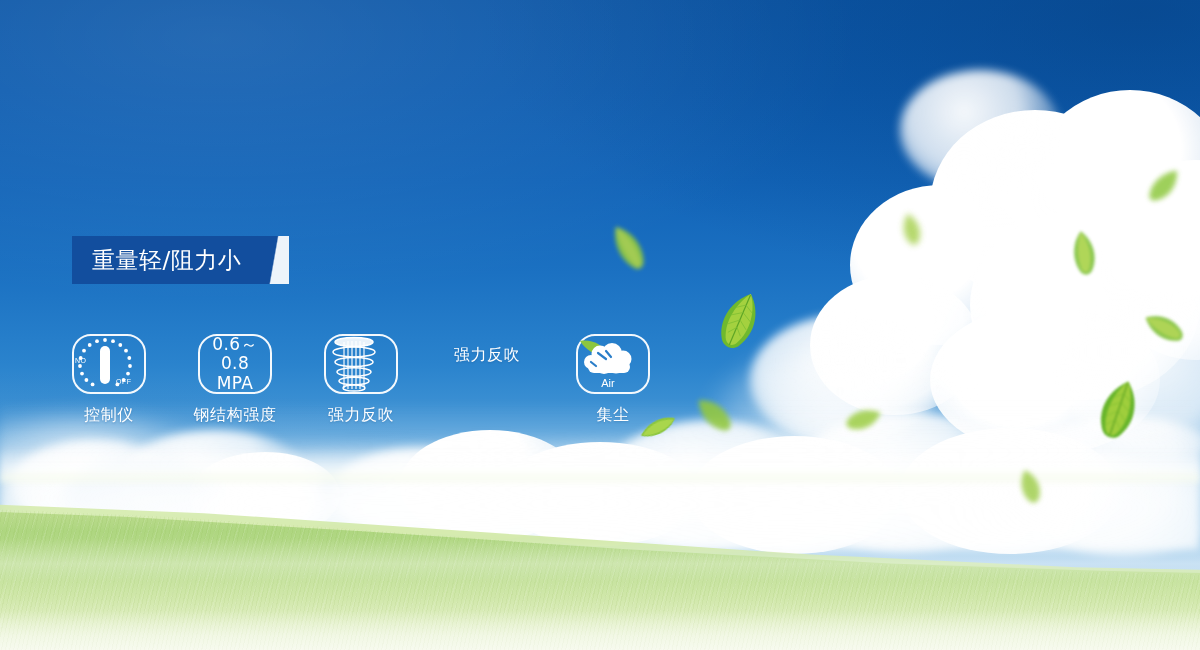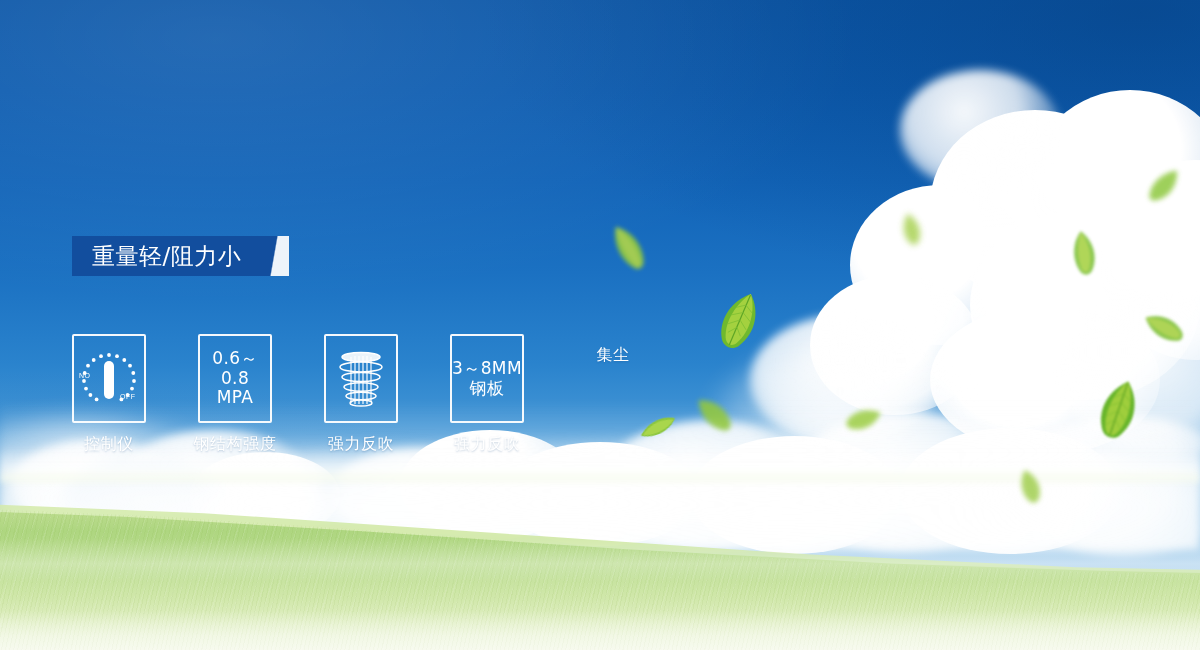--- a/index.html
+++ b/index.html
@@ -168,21 +168,21 @@
   }
 
   
   .sprout { position: absolute; left: 398px; top: -34px; }
 
   
   .subtitle-bar {
     position: absolute;
     left: 72px;
     top: 236px;
-    height: 40px;
+    height: 48px;
     display: flex;
     align-items: stretch;
   }
   .sub-left {
     background: #124e9e;
     color: #ffffff;
     display: flex;
     align-items: center;
     padding: 0 22px 0 20px;
     font-size: 23px;
@@ -219,26 +219,26 @@
     gap: 52px;
   }
   .feature {
     width: 74px;
     display: flex;
     flex-direction: column;
     align-items: center;
   }
   .feature-box {
     width: 74px;
-    height: 89px;
+    height: 60px;
     border: 2px solid rgba(255,255,255,0.95);
-    border-radius: 2px;
+    border-radius: 19px;
     display: flex;
     align-items: center;
-    justify-content: center;
+    justify-content: flex-start;
     position: relative;
     overflow: visible;
   }
   .feature-text {
     color: #ffffff;
     text-align: center;
     font-size: 17px;
     line-height: 1.15;
     letter-spacing: 0.4px;
     font-family: "DejaVu Sans", "Liberation Sans", sans-serif;
@@ -471,28 +471,44 @@
               <path d="M34 6 L34 54"></path>
               <path d="M38 7 L38 52"></path>
           </g>
           <ellipse cx="28" cy="7" rx="19" ry="4.6" fill="#ffffff" opacity="0.9"></ellipse>
         </svg>
       </div>
       <div class="feature-label">强力反吹</div>
     </div>
 
     <div class="feature">
-      <div class="feature-box">
-        <div class="feature-text">3～8MM
-钢板</div>
-      </div>
       <div class="feature-label">强力反吹</div>
     </div>
 
     <div class="feature">
+      <div class="feature-box">
+        <svg width="64" height="58" viewBox="0 0 64 58">
+          <path d="M2 6 C14 4 24 10 30 18 C22 22 10 18 2 6 Z" fill="#8cc63f"></path>
+          <g fill="#ffffff">
+            <circle cx="13" cy="27" r="7"></circle>
+            <circle cx="22" cy="19" r="8.5"></circle>
+            <circle cx="34" cy="18" r="10"></circle>
+            <circle cx="45" cy="24" r="8.5"></circle>
+            <rect x="10" y="26" width="42" height="12" rx="6"></rect>
+            <circle cx="26" cy="30" r="9"></circle>
+            <circle cx="38" cy="29" r="9.5"></circle>
+          </g>
+          <g fill="none" stroke="#2a7ec9" stroke-width="2.2" stroke-linecap="round">
+            <path d="M20 18 L28 24"></path>
+            <path d="M28 16 L33 22"></path>
+            <path d="M13 27 L18 31"></path>
+          </g>
+          <text class="air-label" x="30" y="52" text-anchor="middle">Air</text>
+        </svg>
+      </div>
       <div class="feature-label">集尘</div>
     </div>
 
   </div>
 
   <div class="leaf" style="left:638px; top:416px; transform: rotate(-18deg); filter: blur(0.6px);">
     <svg width="40" height="22" viewBox="0 0 40 22">
         <path d="M1 14 C12 3 28 1 39 8 C29 19 12 21 1 14 Z" fill="#8cc63f"></path>
         <path d="M3 14 C13 6 27 4 37 9 C27 17 13 18 3 14 Z" fill="#a9d64c"></path>
       </svg>

